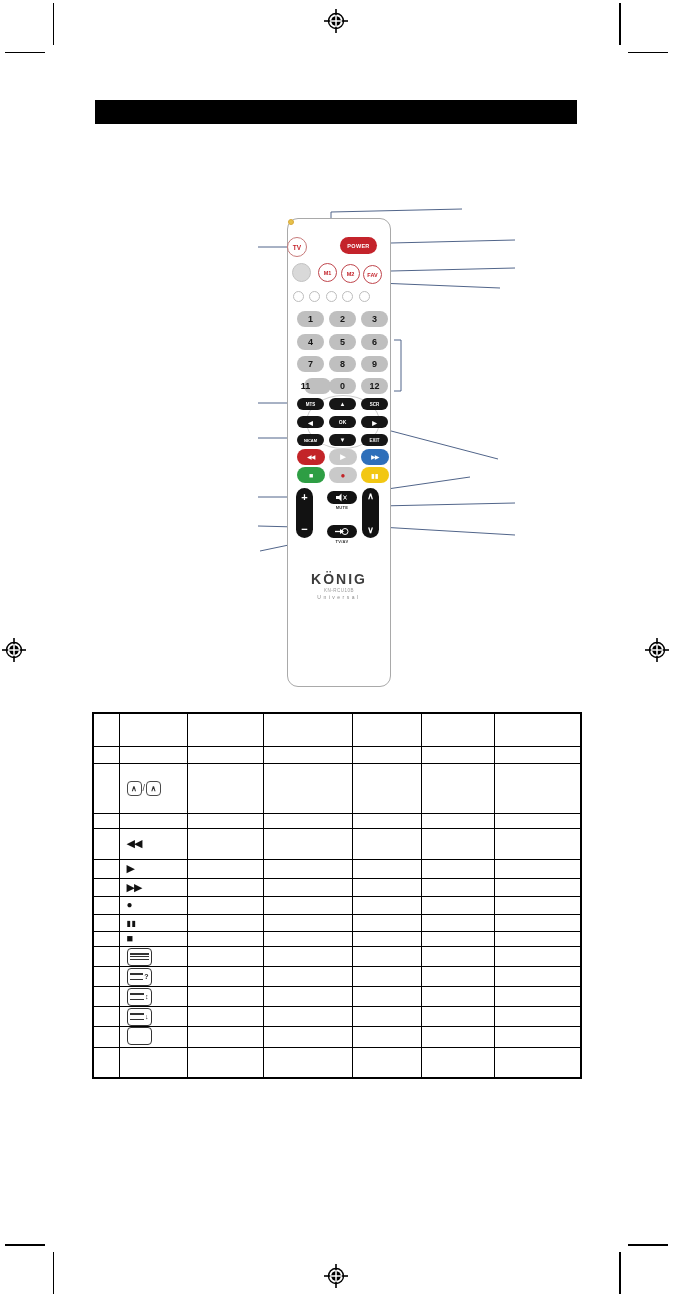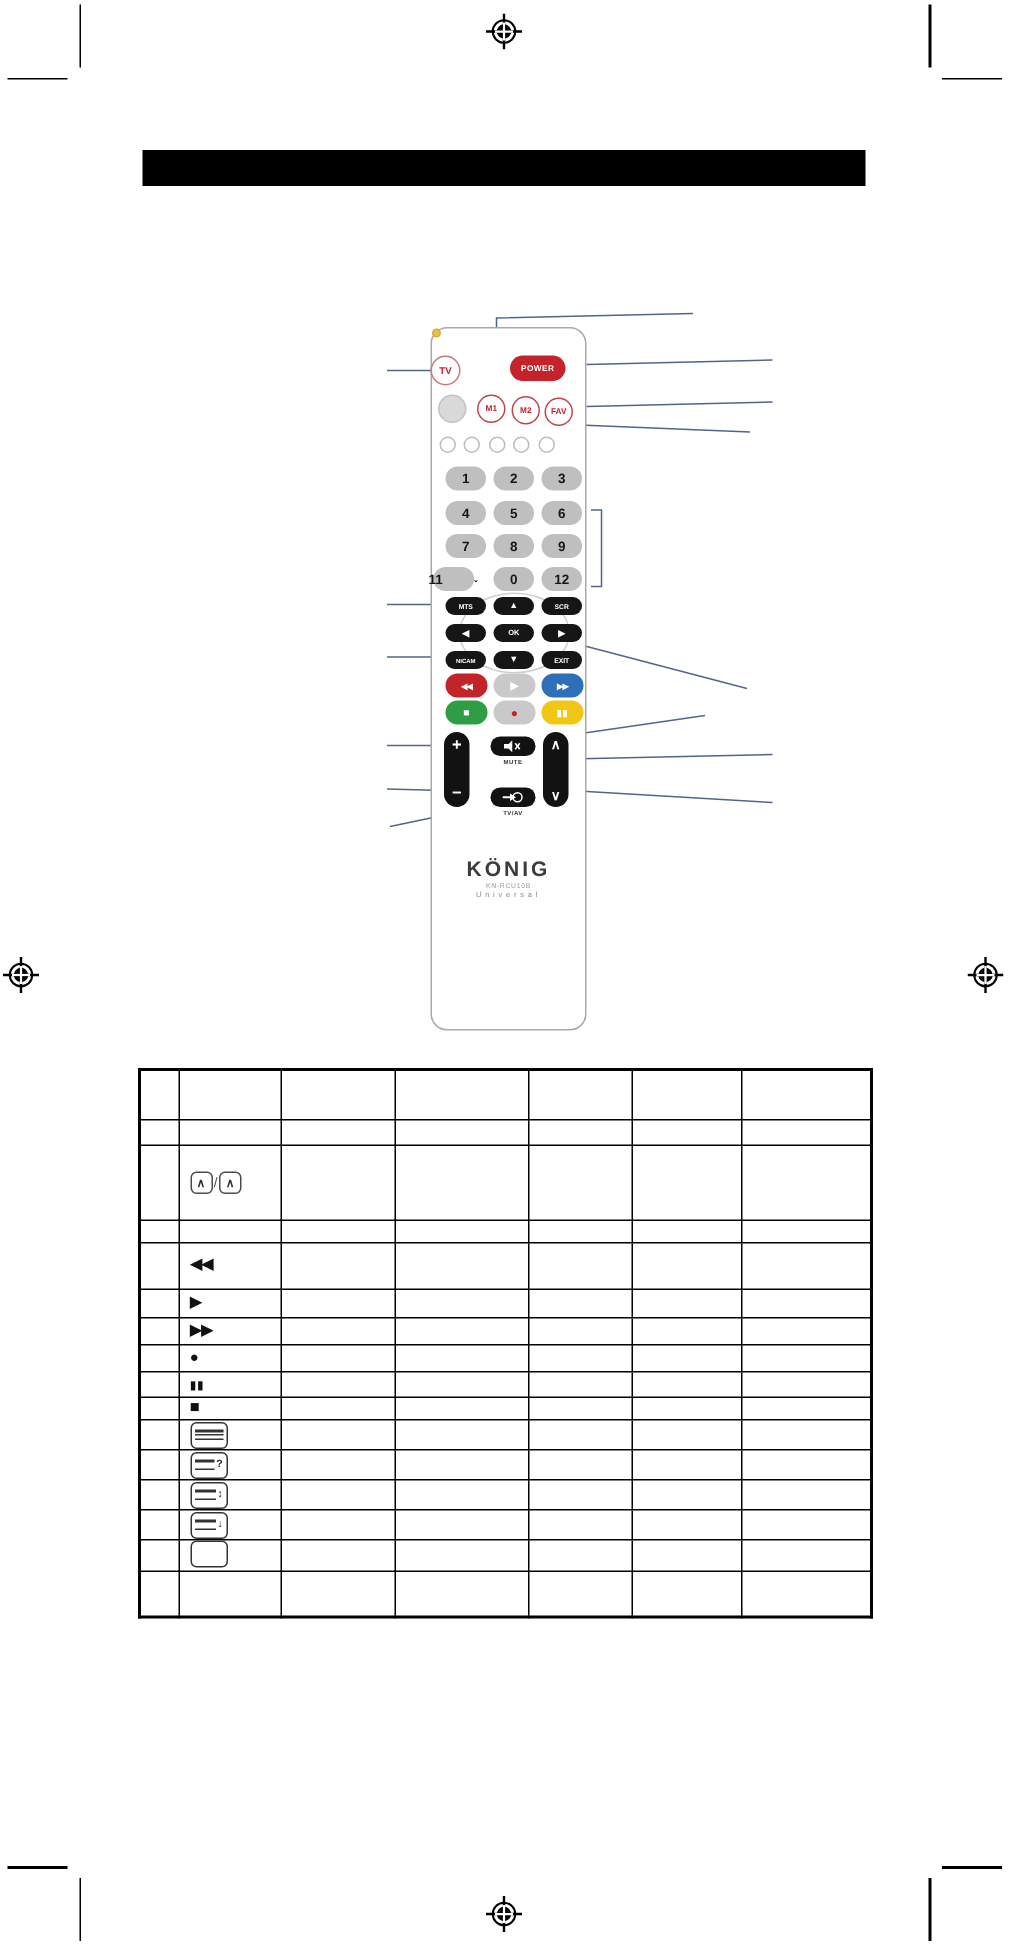--- a/index.html
+++ b/index.html
@@ -152,21 +152,21 @@
 
     <div class="rbtn digit" style="left:9px;top:92px;">1</div>
     <div class="rbtn digit" style="left:41px;top:92px;">2</div>
     <div class="rbtn digit" style="left:73px;top:92px;">3</div>
     <div class="rbtn digit" style="left:9px;top:115px;">4</div>
     <div class="rbtn digit" style="left:41px;top:115px;">5</div>
     <div class="rbtn digit" style="left:73px;top:115px;">6</div>
     <div class="rbtn digit" style="left:9px;top:137px;">7</div>
     <div class="rbtn digit" style="left:41px;top:137px;">8</div>
     <div class="rbtn digit" style="left:73px;top:137px;">9</div>
-    <div class="rbtn digit" style="left:1px;top:159px;gap:20px;">
+    <div class="rbtn digit" style="left:16px;top:159px;gap:20px;">
       <span>11</span>
         <span style="font-size:5px;">⌄</span>
     </div>
     <div class="rbtn digit" style="left:41px;top:159px;">0</div>
     <div class="rbtn digit" style="left:73px;top:159px;">12</div>
 
     <div class="okring"></div>
     <div class="rbtn fpill" style="left:9px;top:179px;">MTS</div>
     <div class="rbtn fpill farrow" style="left:41px;top:179px;">▲</div>
     <div class="rbtn fpill" style="left:73px;top:179px;">SCR</div>

